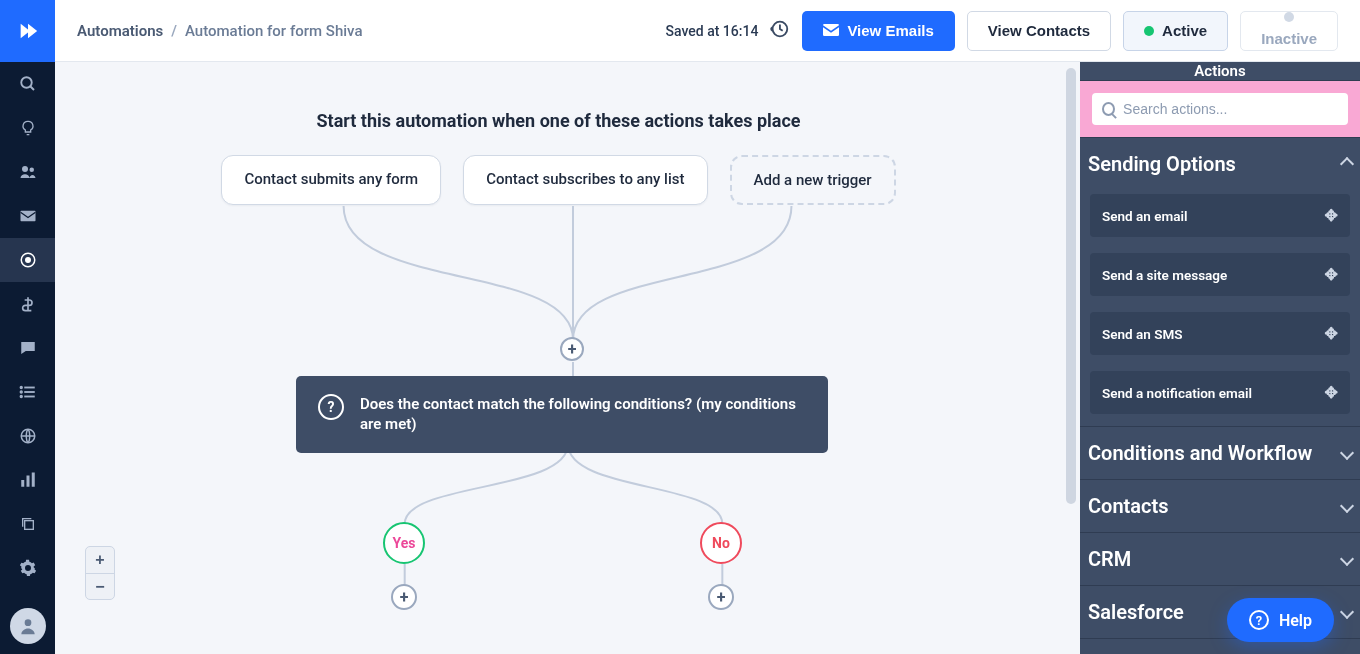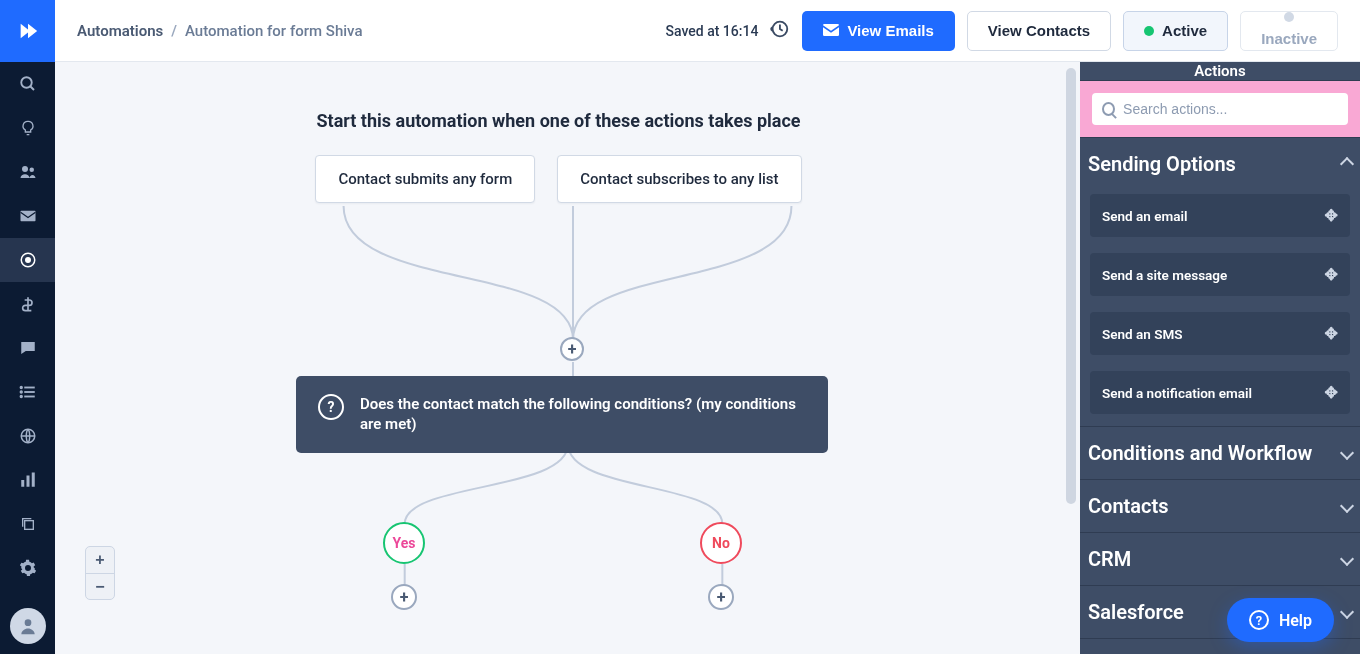--- a/index.html
+++ b/index.html
@@ -31,21 +31,21 @@
   .status-dot { width:10px; height:10px; border-radius:50%; display:inline-block; }
   .dot-green{ background:#17c572;}
   .dot-gray{ background:#d1d9e5;}
 
   
   .workspace { flex:1; display:flex; position:relative; overflow:hidden;}
   .canvas { flex:1; background:#f4f6fa; position:relative; overflow:hidden; }
   .canvas-scroll { position:absolute; inset:0 18px 0 0; }
   .canvas-title { width:100%; text-align:center; padding-top:48px; font-size:18px; font-weight:700; color:#1f2a3d; }
   .triggers-row { display:flex; justify-content:center; gap:22px; margin-top:24px; }
-  .trigger-box { background:#fff; border:1px solid #d1d9e5; border-radius:4px; padding:14px 22px; font-size:15px; font-weight:500; color:#1f2a3d; box-shadow:0 1px 2px rgba(17,30,55,.05); }
+  .trigger-box { background:#fff; border:1px solid #d1d9e5; border-radius:12px; padding:14px 22px; font-size:15px; font-weight:500; color:#1f2a3d; box-shadow:0 1px 2px rgba(17,30,55,.05); }
   .trigger-box.dashed { border:2px dashed #cdd6e4; background:transparent; box-shadow:none; }
 
   .plus-circle { width:24px; height:24px; border:2px solid #9aa8be; border-radius:50%; background:#fff; display:flex;align-items:center;justify-content:center; color:#4a5a73; font-size:16px; font-weight:700; cursor:pointer;}
   .plus-circle.small { width:26px; height:26px;}
   .plus1 { position:absolute; left:505px; top:275px; }
 
   .condition-box { position:absolute; left:241px; top:314px; width:532px; background:#3e4d66; color:#fff; border-radius:5px; padding:18px 22px; display:flex; gap:16px; font-size:15px; font-weight:600; line-height:1.35; }
   .q-icon { width:26px;height:26px;border:2px solid #fff;border-radius:50%;display:flex;align-items:center;justify-content:center;font-size:14px;font-weight:700;flex:0 0 auto;}
 
   .yes-node { position:absolute; left:328px; top:460px; width:42px;height:42px;border:2px solid #17c572;border-radius:50%;background:#fff;display:flex;align-items:center;justify-content:center;font-size:14px;font-weight:700;color:#ec4899;}
@@ -233,20 +233,21 @@
 
             <path class="conn" d="M349 502 L349 524"></path>
             <path class="conn" d="M666 502 L666 524"></path>
           </svg>
 
           <div class="canvas-title">Start this automation when one of these actions takes place</div>
 
           <div class="triggers-row">
             <div class="trigger-box">Contact submits any form</div>
             <div class="trigger-box">Contact subscribes to any list</div>
+            <div class="trigger-box dashed">Add a new trigger</div>
           </div>
 
           <div class="plus-circle plus1">+</div>
 
           <div class="condition-box">
             <div class="q-icon">?</div>
             <div>Does the contact match the following conditions? (my conditions are met)</div>
           </div>
 
           <div class="yes-node">Yes</div>

